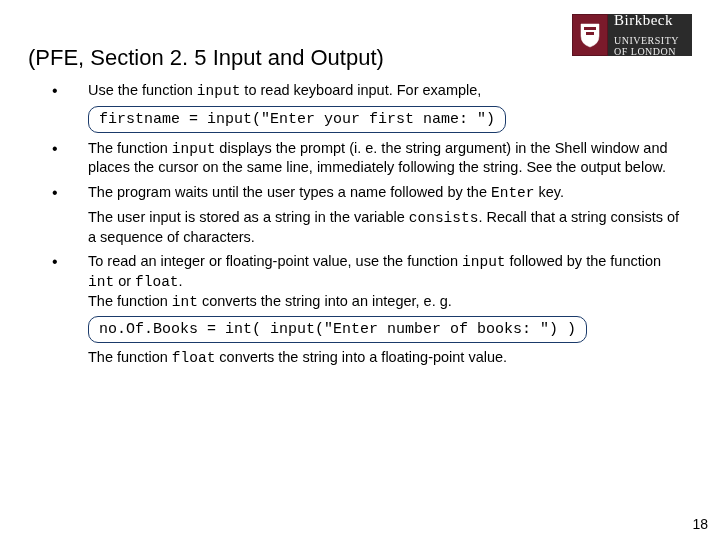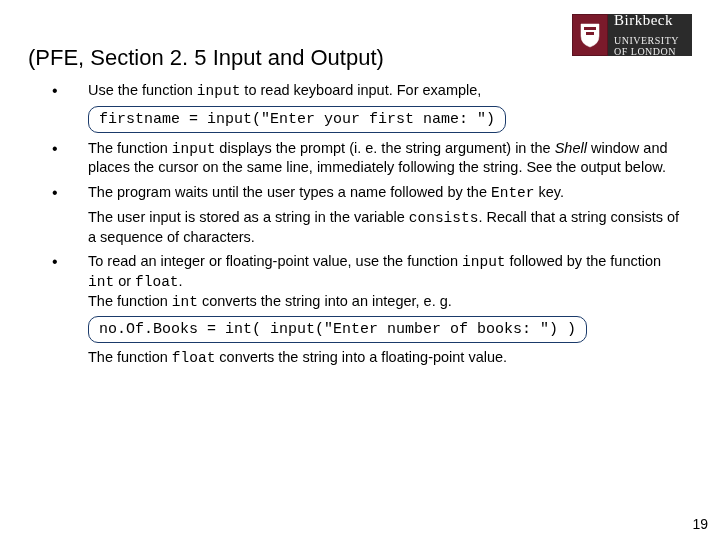--- a/index.html
+++ b/index.html
@@ -84,21 +84,21 @@
     padding: 3px 10px 3px 10px;
     font-family: "Courier New", Courier, monospace;
     font-size: 15px;
     white-space: pre;
     width: fit-content;
     max-width: 600px;
   }
   .mono {
     font-family: "Courier New", Courier, monospace;
   }
-  .ital { font-style: italic; }
+  .ital { }
   .cursor {
     display: inline-block;
     width: 9px;
     height: 15px;
     background: #000;
     vertical-align: text-bottom;
     margin-left: 2px;
   }
   .pagenum {
     position: absolute;
@@ -152,14 +152,14 @@
 
     <li class="bulleted">
       <span>To read an integer or floating-point value, use the function </span><span class="mono">input</span><span> followed by the function </span><span class="mono">int</span><span> or </span><span class="mono">float</span><span>.</span><br>
       <span>The function </span><span class="mono">int</span><span>  converts the string into an integer, e. g.</span>
       <span class="codebox">no.Of.Books = int( input("Enter number of books: ") )</span>
       <span>The function </span><span class="mono">float</span><span>  converts the string into a floating-point value.</span>
     </li>
 
   </ul>
 
-  <div class="pagenum">19</div>
+  <div class="pagenum">18</div>
 </div>
 
 </body></html>

